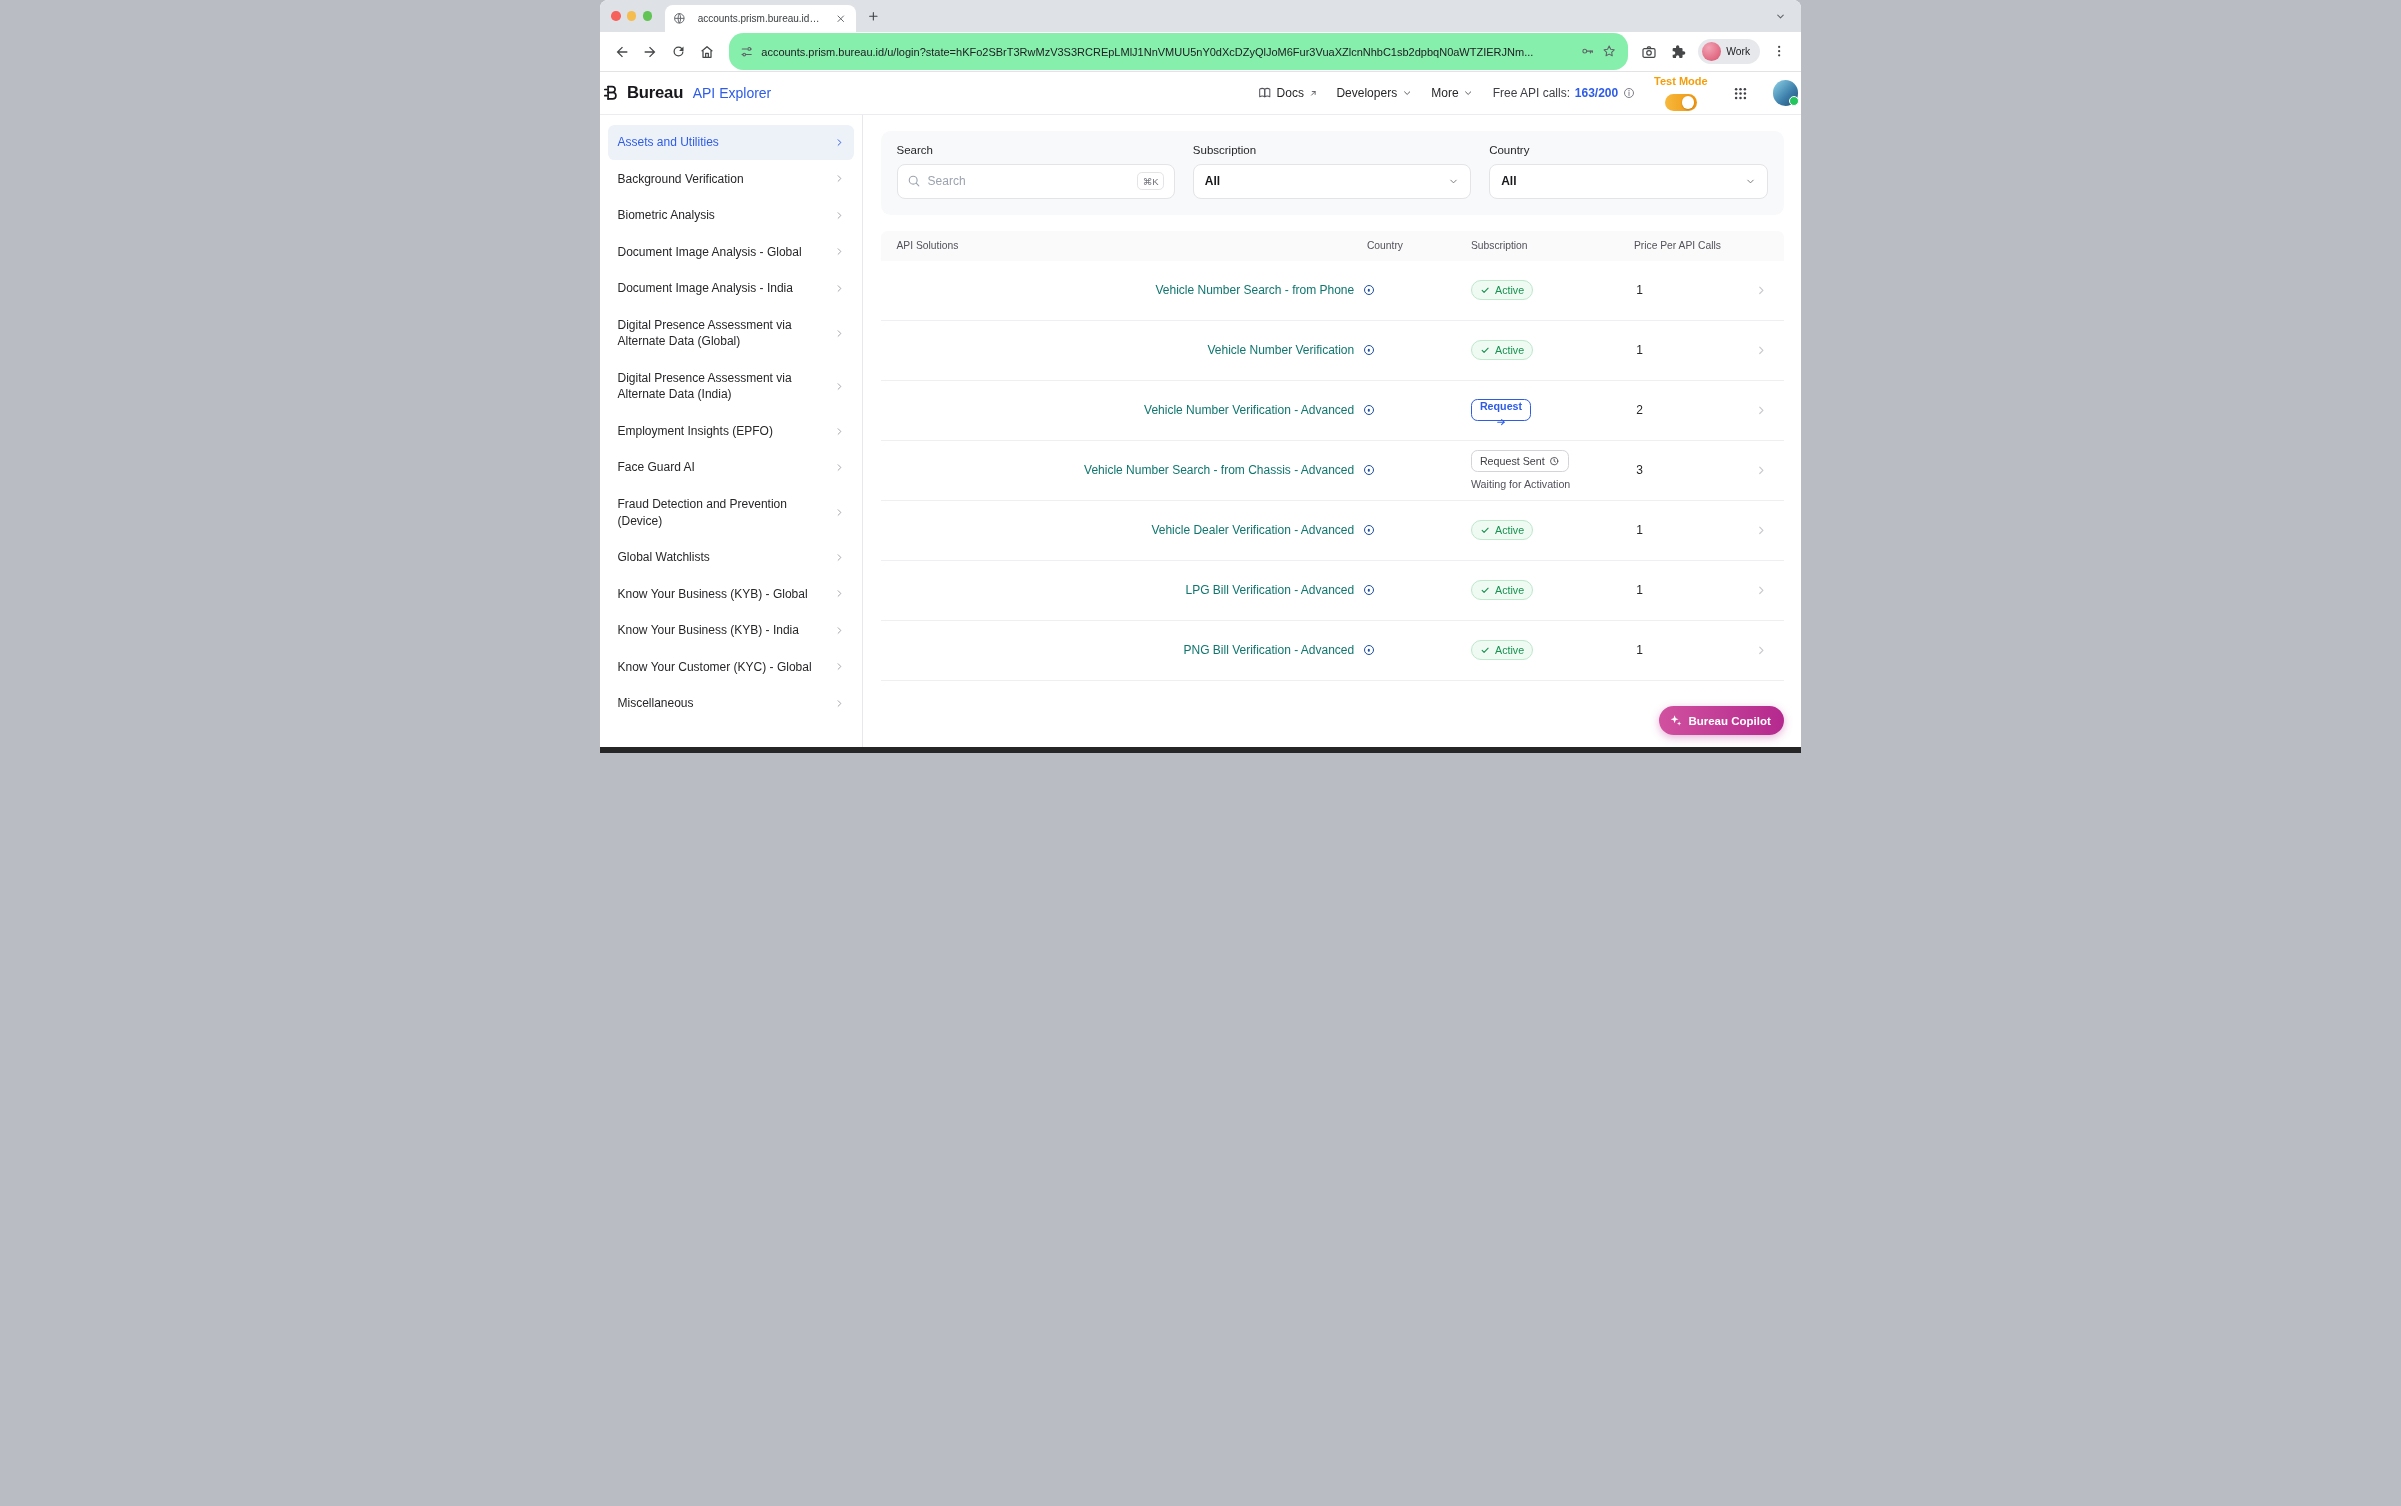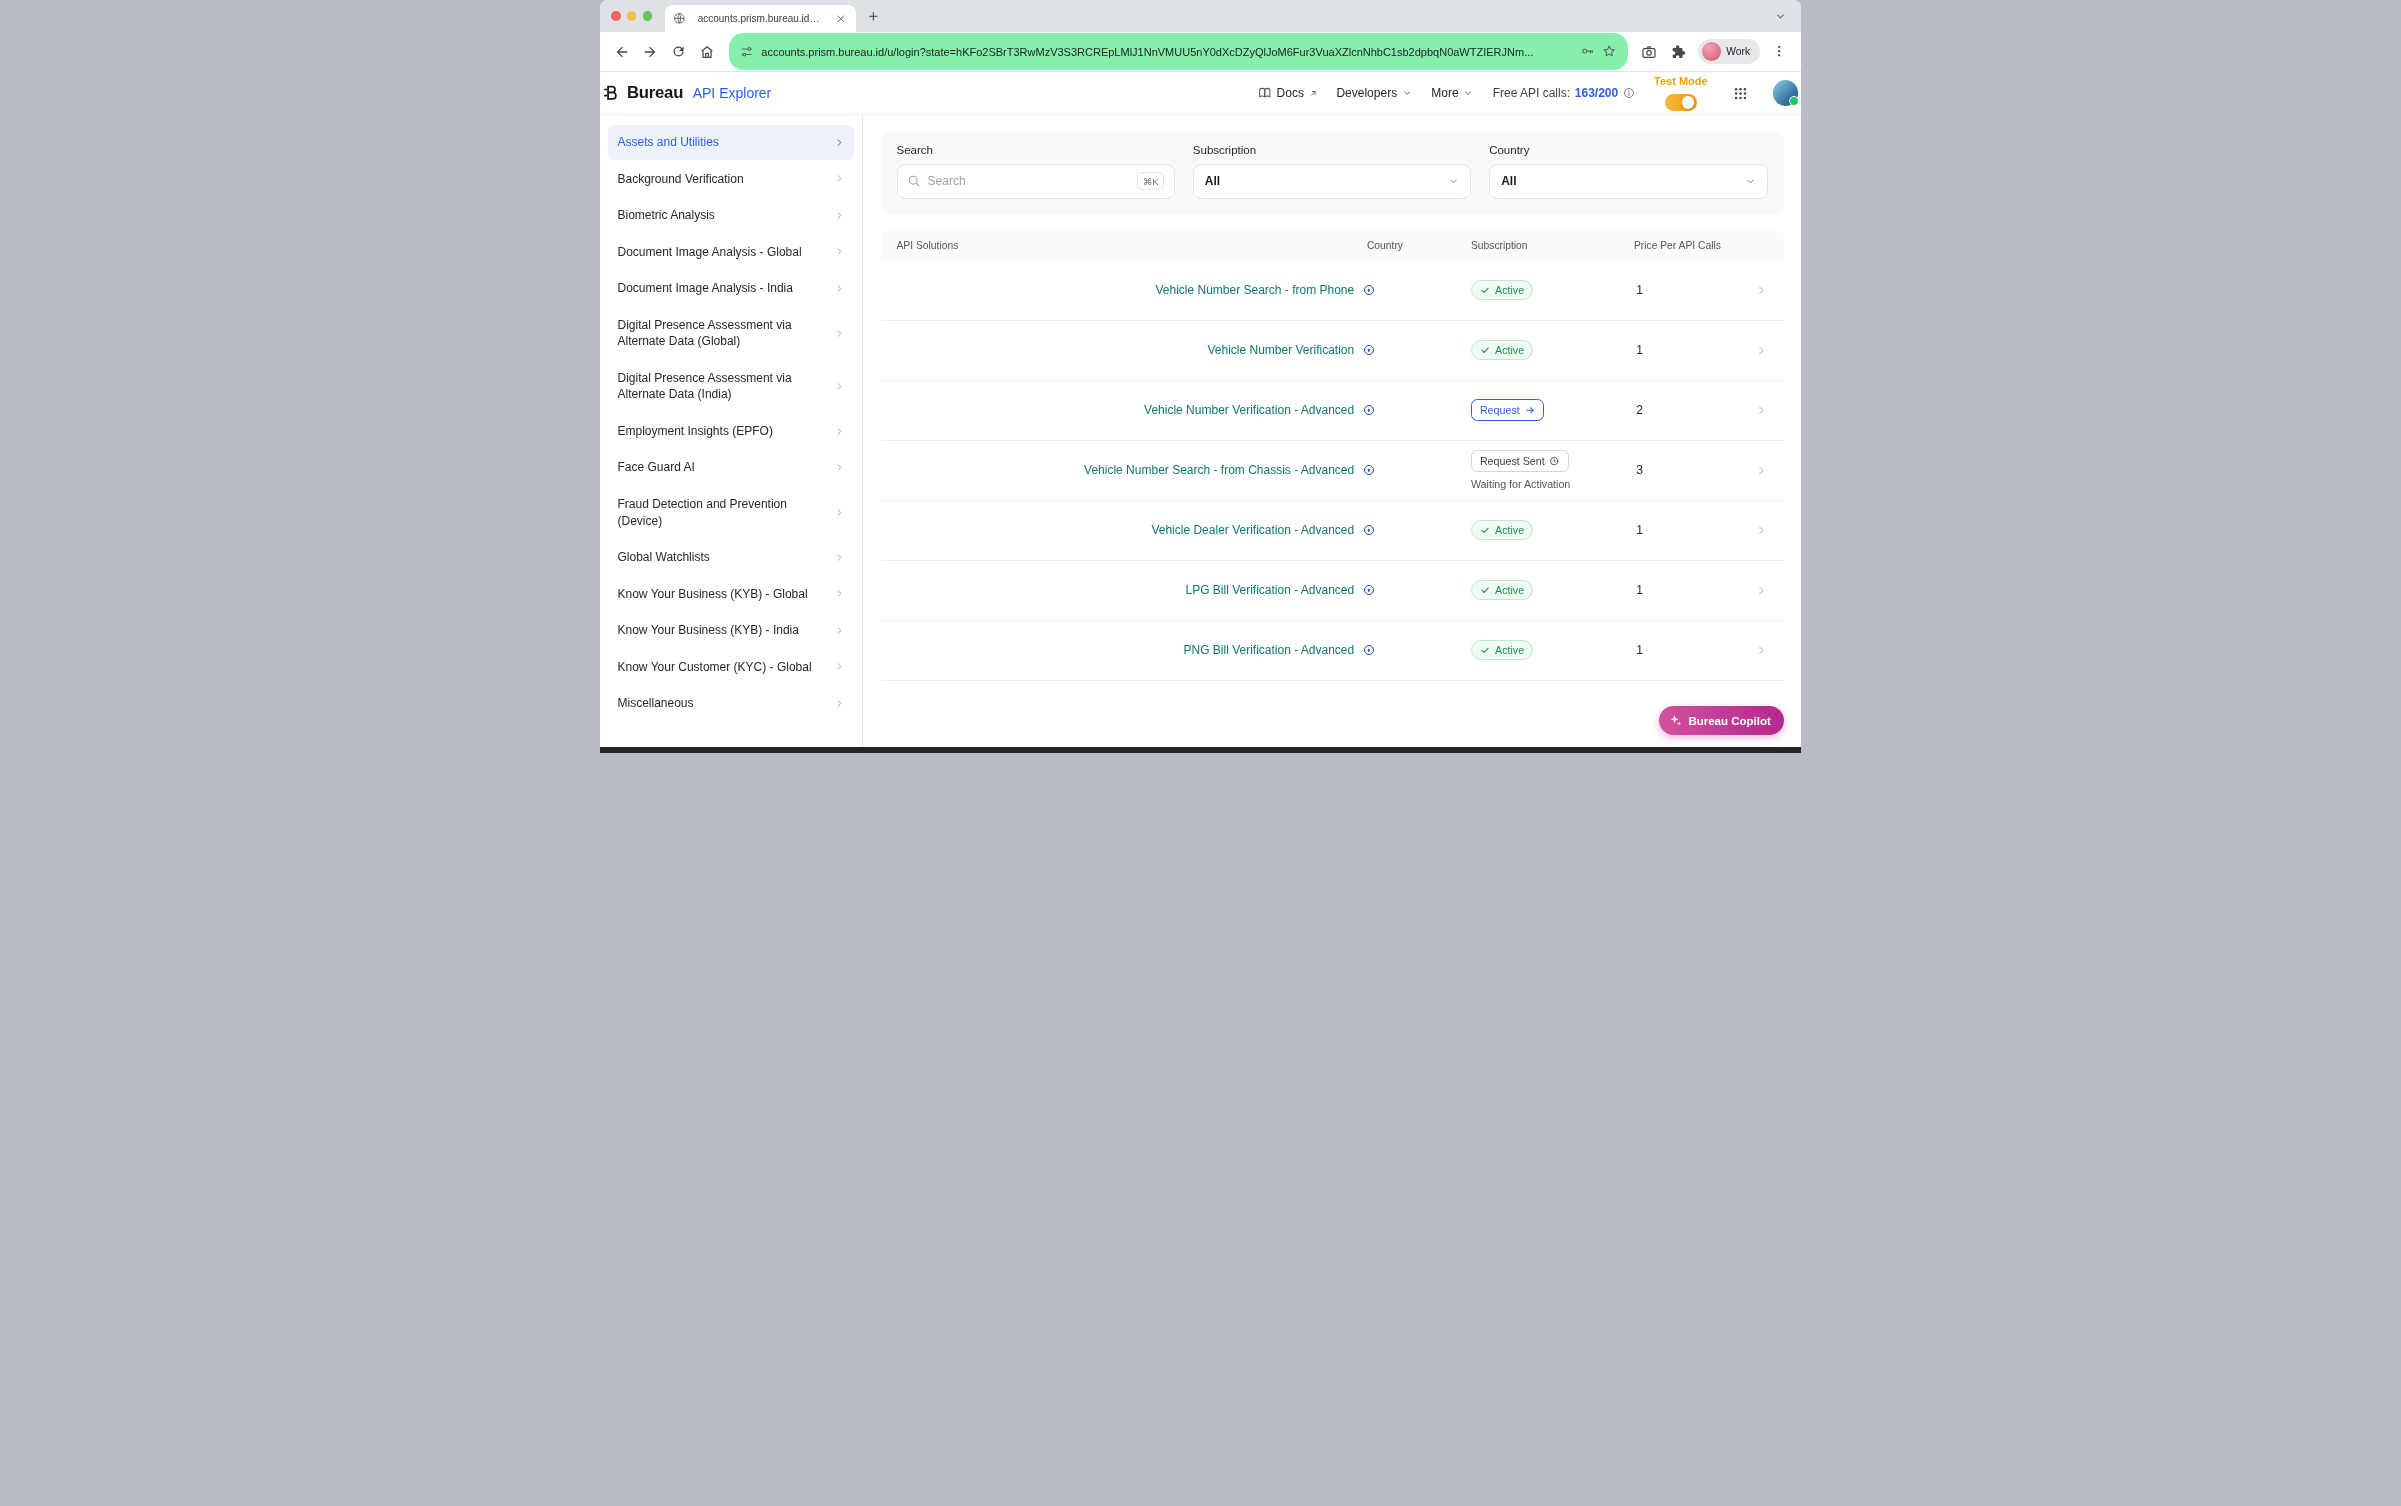--- a/index.html
+++ b/index.html
@@ -81,21 +81,21 @@
   .flag { width: 25.4px; height: 25.4px; border-radius: 50%; margin-left: 1.6px; position: relative; flex: none;
           background: linear-gradient(180deg, #F89C3C 0 34%, #ffffff 34% 66%, #2AA04A 66% 100%);
           box-shadow: inset 0 0 0 0.8px rgba(0,0,0,.05); }
   .flag::after { content: ""; position: absolute; left: 50%; top: 50%; width: 8px; height: 8px; transform: translate(-50%,-50%); border: 1.3px solid #1e4ea1; border-radius: 50%; }
   .flag::before { content: ""; position: absolute; left: 50%; top: 50%; width: 2.4px; height: 2.4px; transform: translate(-50%,-50%); background: #1e4ea1; border-radius: 50%; z-index: 1; }
   .cell-sub { display: flex; flex-direction: column; align-items: flex-start; }
   .badge { display: inline-flex; align-items: center; gap: 4.8px; height: 20.6px; padding: 0 8px; border-radius: 11px; font-size: 10.7px; white-space: nowrap; }
   .badge .bi { display: none; flex: none; }
   .trow[data-status="active"] .badge { background: #eefaf2; border: 0.8px solid #bfe8cd; color: #179150; font-weight: 500; }
   .trow[data-status="active"] .i-check { display: inline-flex; }
-  .trow[data-status="request"] .badge { background: #fff; border: 1.2px solid #2e5ce6; color: #2e5ce6; font-weight: 400; border-radius: 6.4px; height: 22px; cursor: pointer; }
+  .trow[data-status="request"] .badge { background: #fff; border: 1.2px solid #2e5ce6; color: #2e5ce6; font-weight: 700; border-radius: 6.4px; height: 22px; cursor: pointer; flex-direction: column; }
   .trow[data-status="request"] .i-arrow { display: inline-flex; }
   .trow[data-status="request_sent"] .badge { background: #fff; border: 0.8px solid #d4d4d8; color: #3f3f46; font-weight: 500; border-radius: 6.4px; height: 22px; }
   .trow[data-status="request_sent"] .i-clock { display: inline-flex; }
   .status-note { font-size: 10.7px; color: #52525b; margin-top: 5.6px; }
   .cell-price { font-size: 12px; color: #27272a; padding-left: 2.4px; }
   .row-chev { color: #c9c9ce; justify-self: end; }
 
   
   .copilot { position: absolute; right: 17.5px; bottom: 12.7px; height: 29px; border: none; border-radius: 15px; padding: 0 12.7px 0 9.5px; display: flex; align-items: center; gap: 6.4px; background: linear-gradient(90deg, #d1519f, #b4298e); color: #fff; font-size: 11.5px; font-weight: 600; font-family: inherit; cursor: pointer; box-shadow: 0 2.4px 8px rgba(180, 41, 142, .35); }
 

